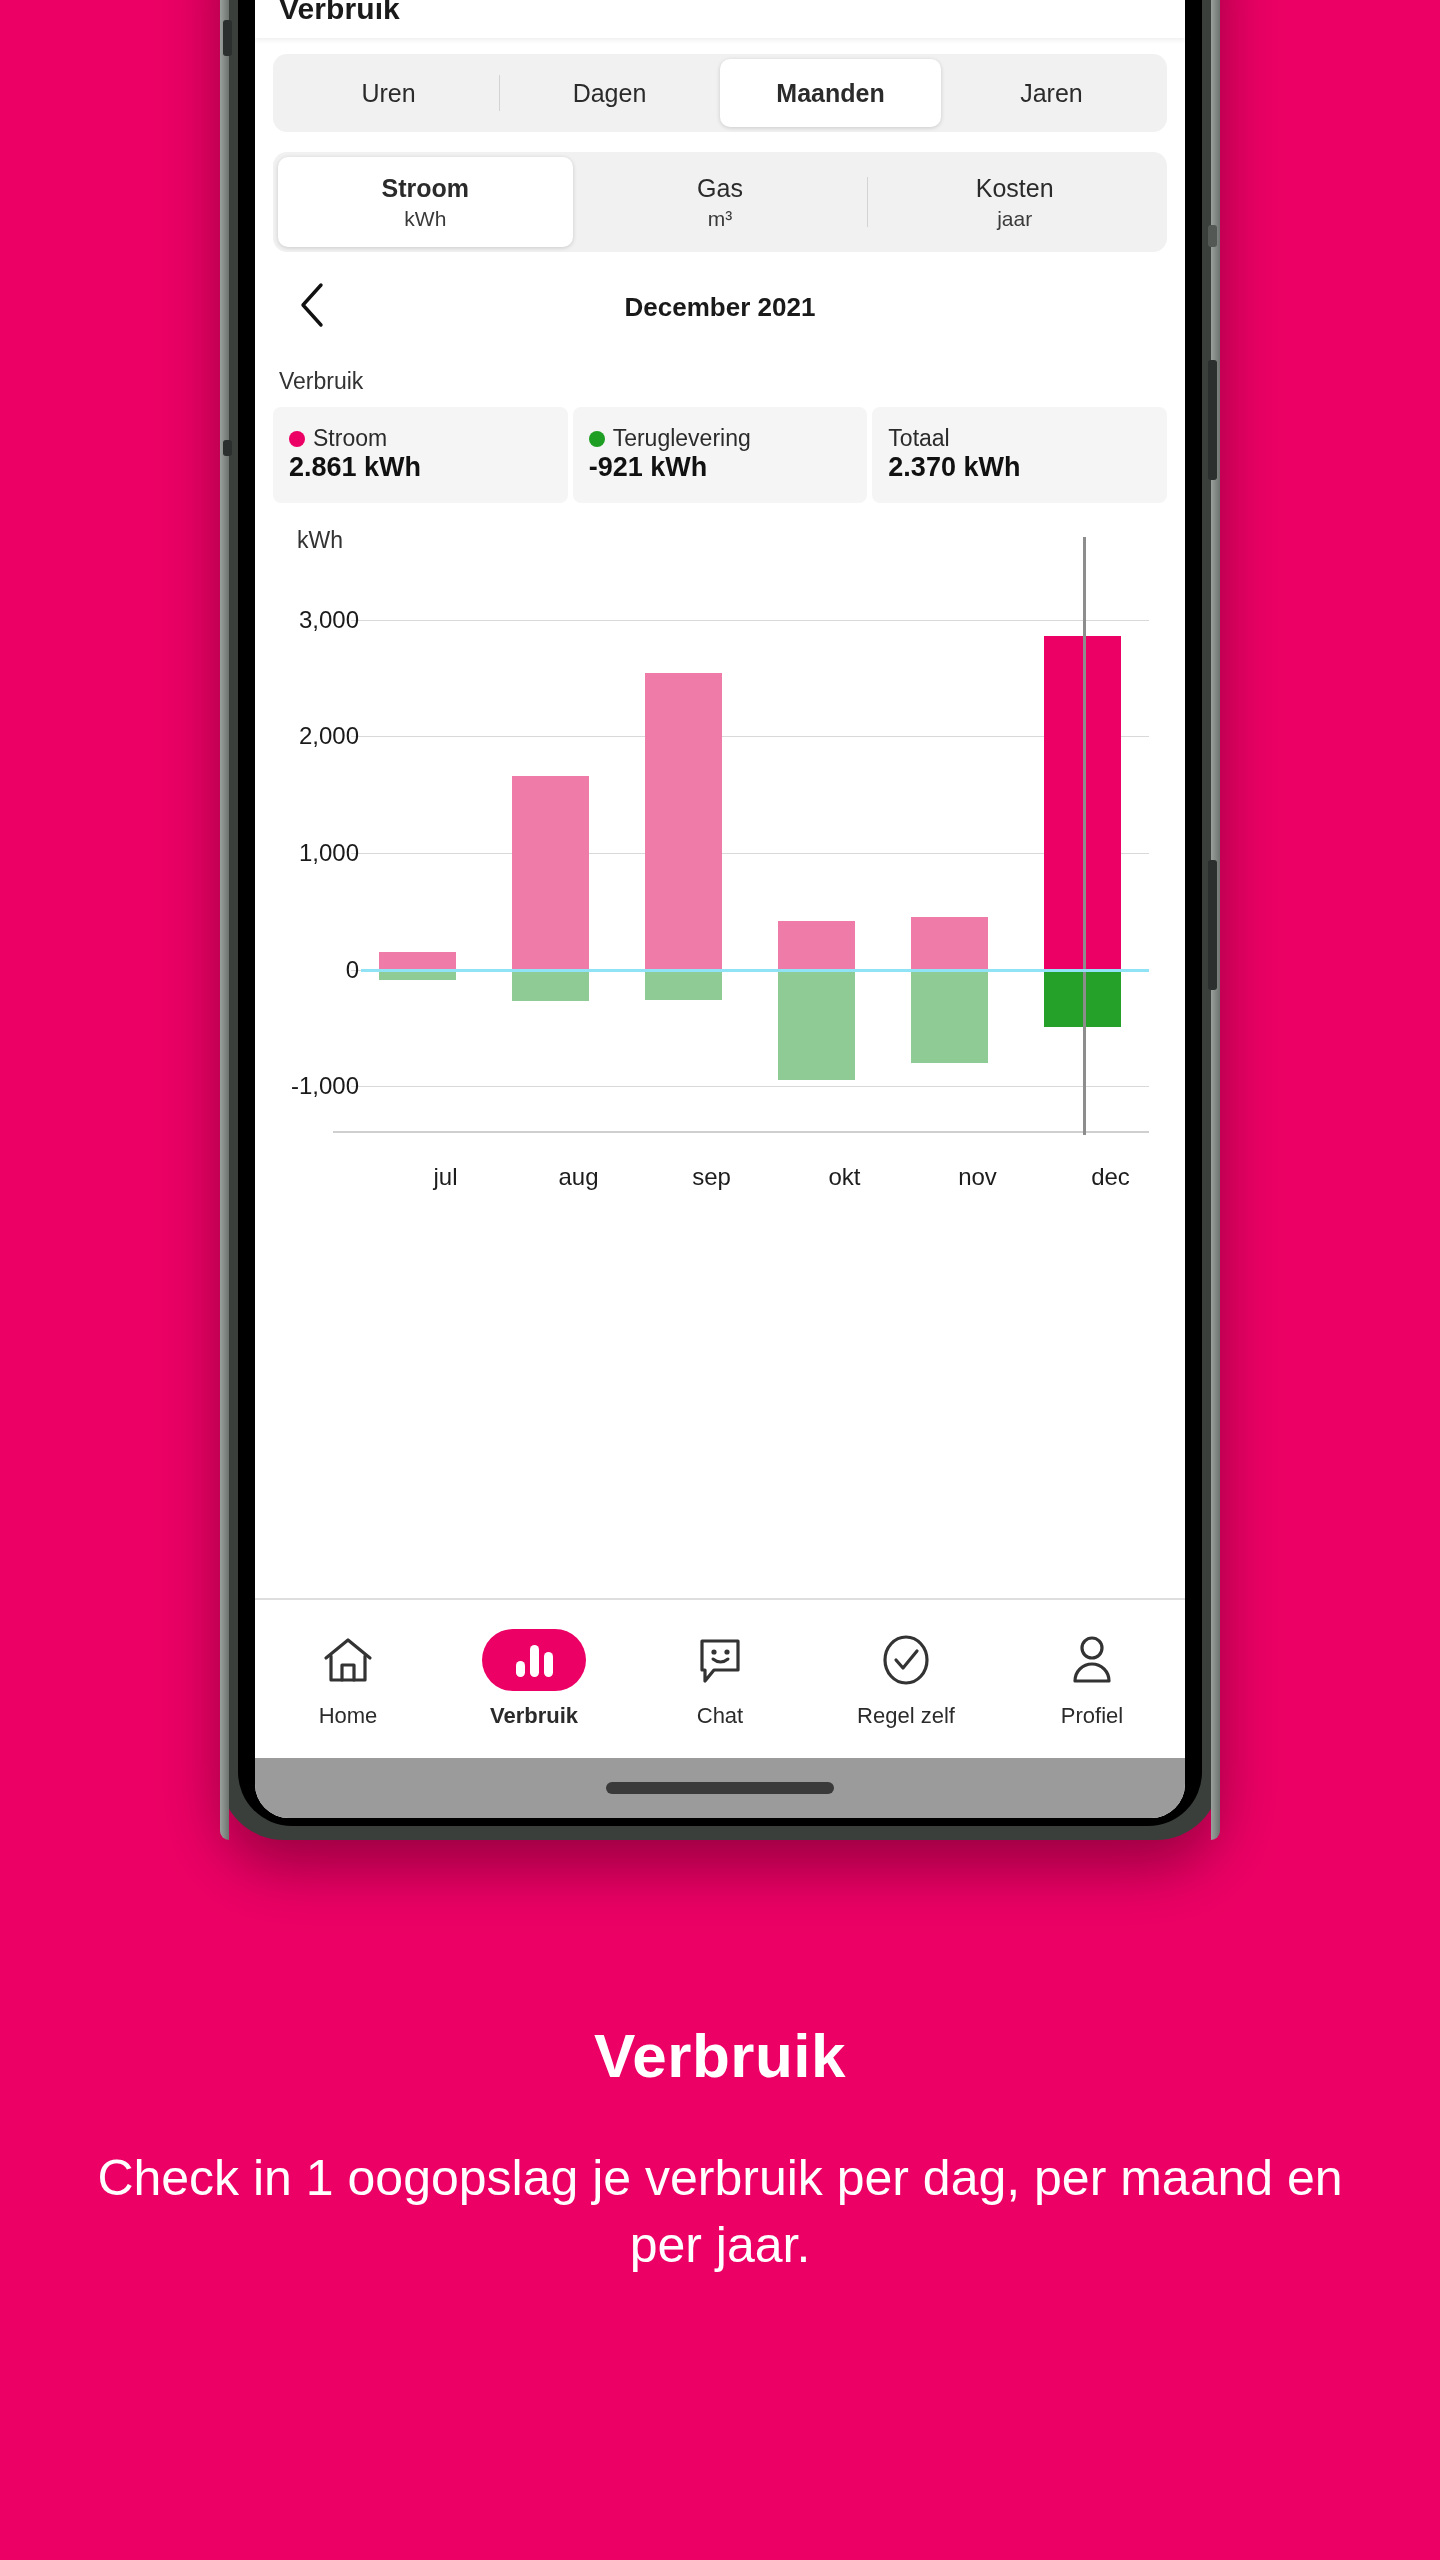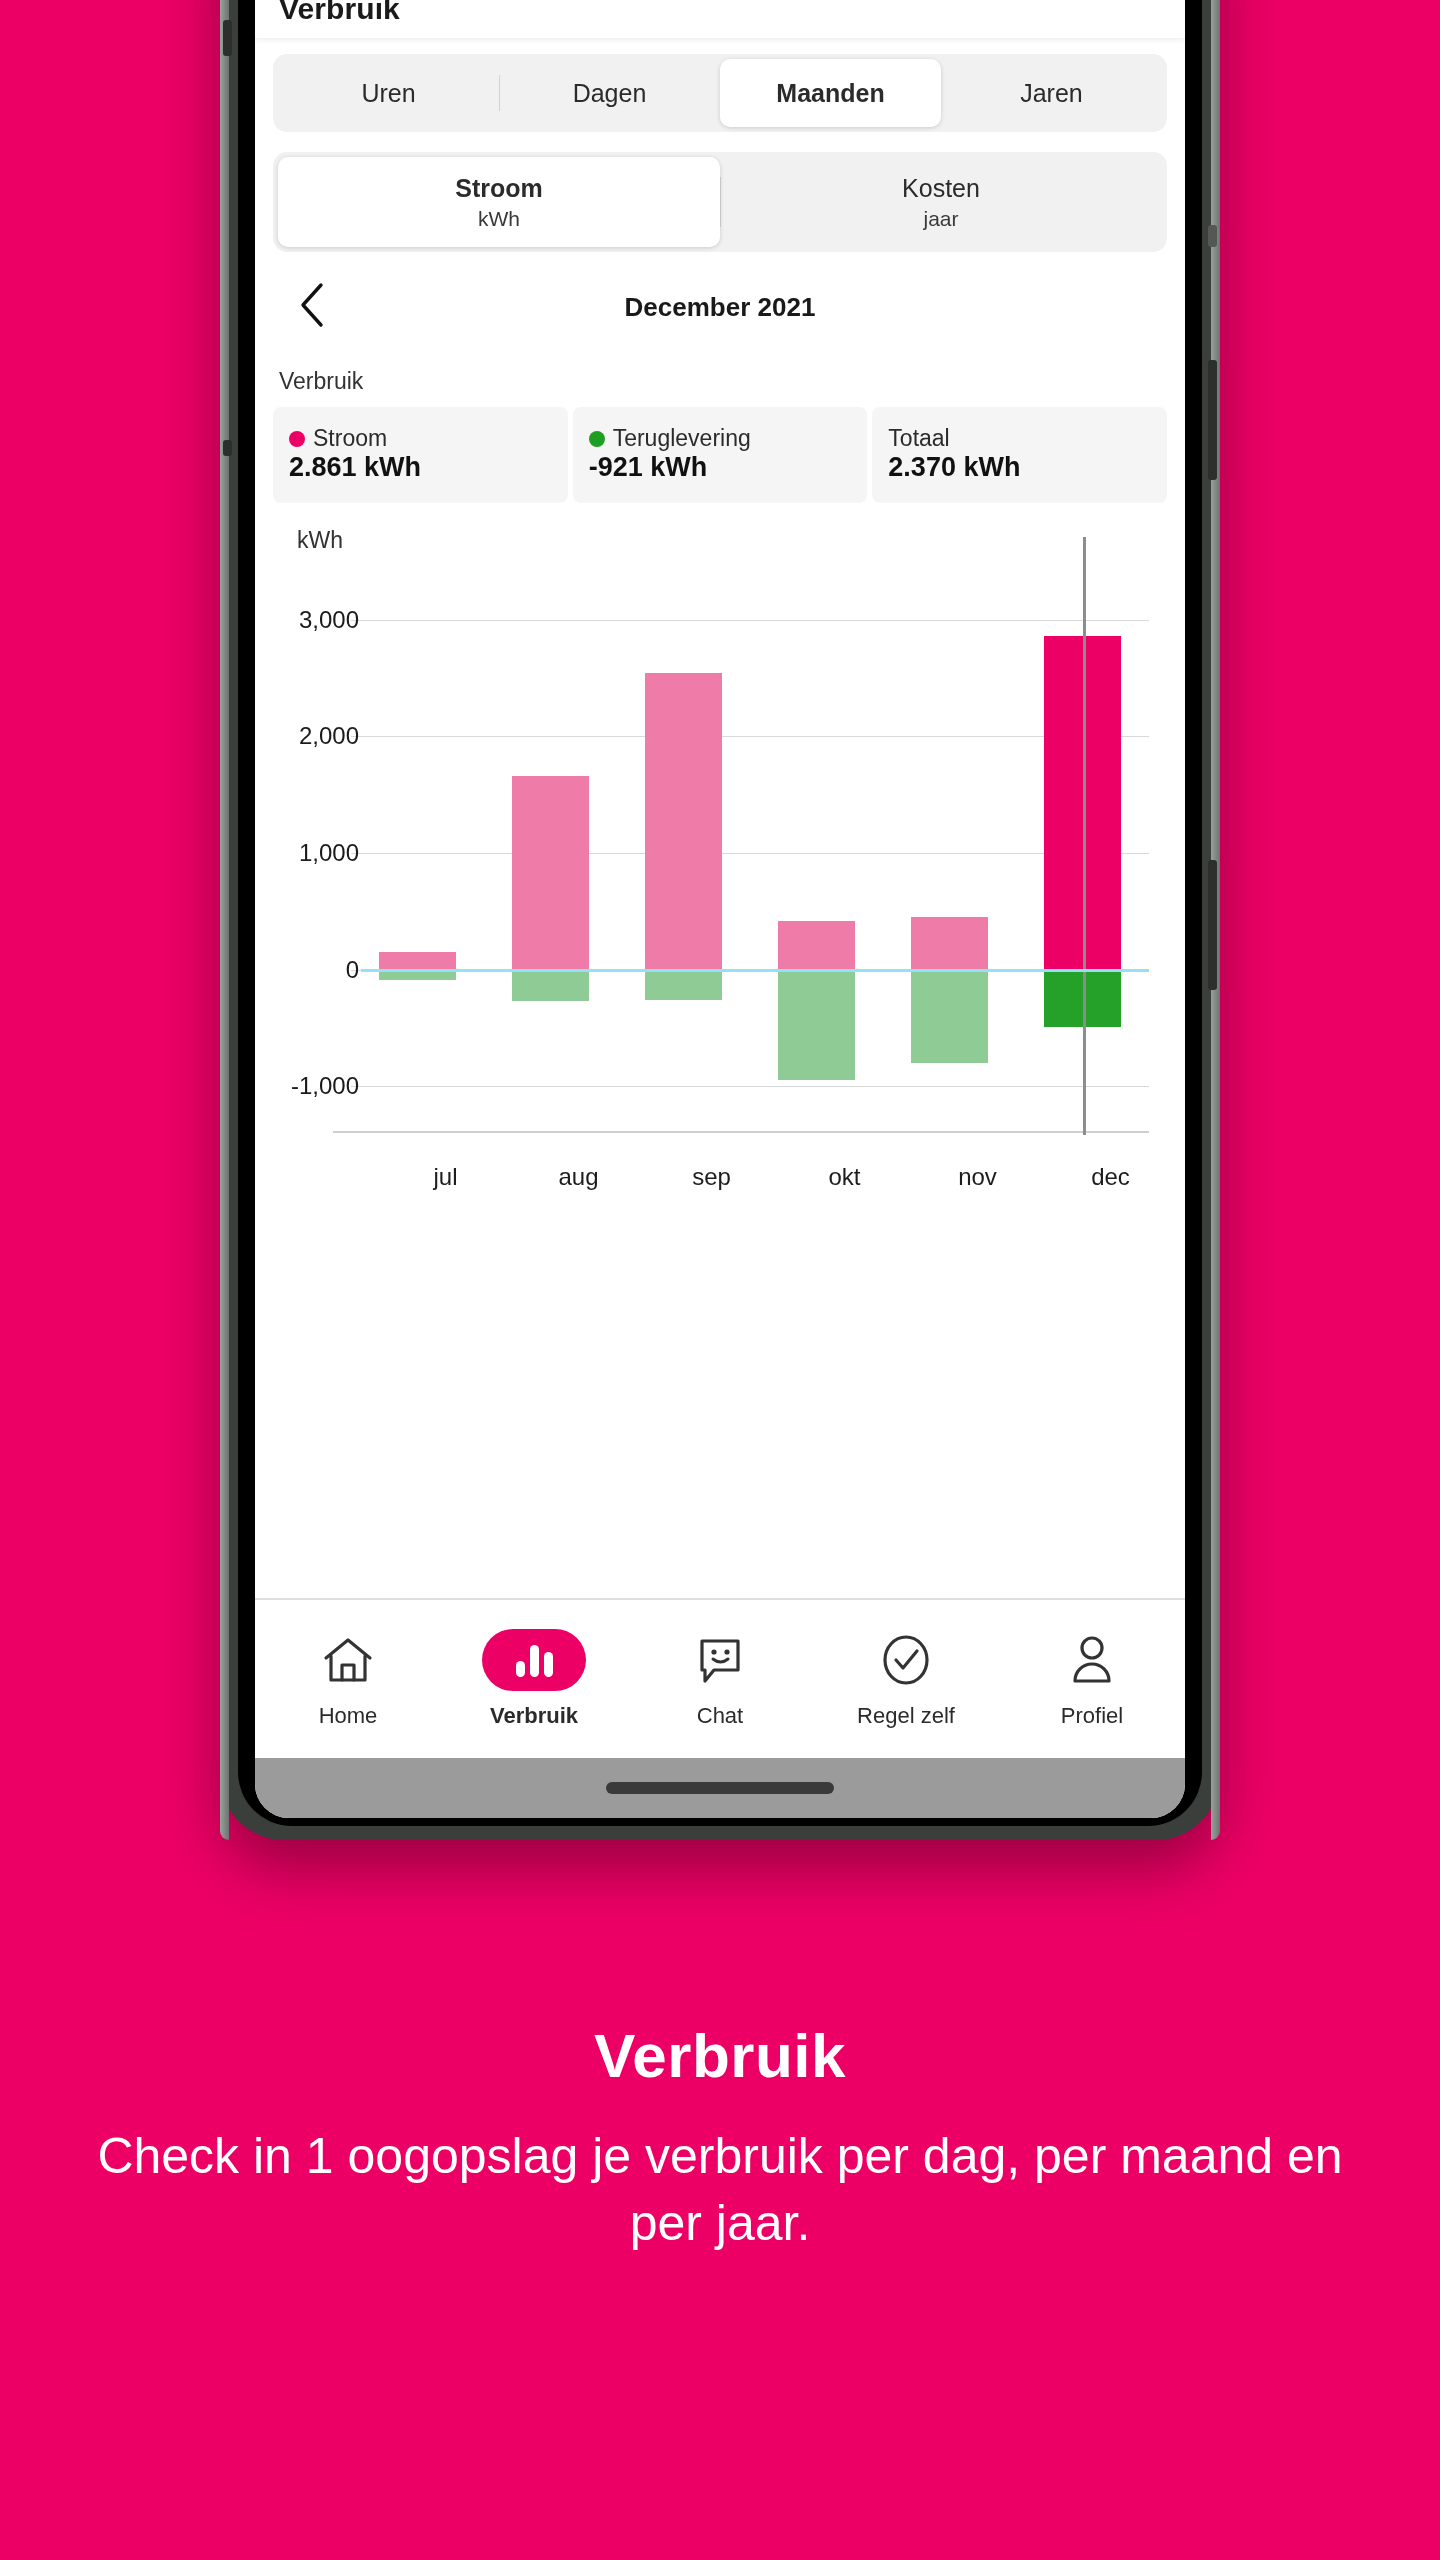--- a/index.html
+++ b/index.html
@@ -187,21 +187,21 @@
     display:flex;align-items:center;justify-content:center;
   }
   .home-pill{width:228px;height:12px;background:#3a3a3a;border-radius:6px;}
 
   
   #marketing{
     position:absolute;left:0;right:0;top:2020px;
     text-align:center;color:#fff;padding:0 60px;
   }
   #marketing .m-title{font-size:62px;font-weight:700;letter-spacing:.5px;}
-  #marketing .m-sub{font-size:50px;line-height:1.33;margin-top:32px;font-weight:400;}
+  #marketing .m-sub{font-size:50px;line-height:1.33;margin-top:54px;font-weight:400;}
 </style>
 </head>
 <body>
 
 <div id="phone-frame">
   <div class="rail left"></div>
   <div class="rail right"></div>
   <div class="bezel"></div>
   <div class="side-btn power"></div>
   <div class="side-btn vol-up"></div>
@@ -231,20 +231,24 @@
         </div>
         <div class="seg">
           <span>Jaren</span>
         </div>
       </div>
 
       <div class="seg-type">
         <div class="seg active">
           <span class="t1">Stroom</span>
           <span class="t2">kWh</span>
+        </div>
+        <div class="seg">
+          <span class="t1">Gas</span>
+          <span class="t2">m³</span>
         </div>
         <div class="seg sep">
           <span class="t1">Kosten</span>
           <span class="t2">jaar</span>
         </div>
       </div>
 
       <div class="period-nav">
         <div class="nav-back">
           <span>

